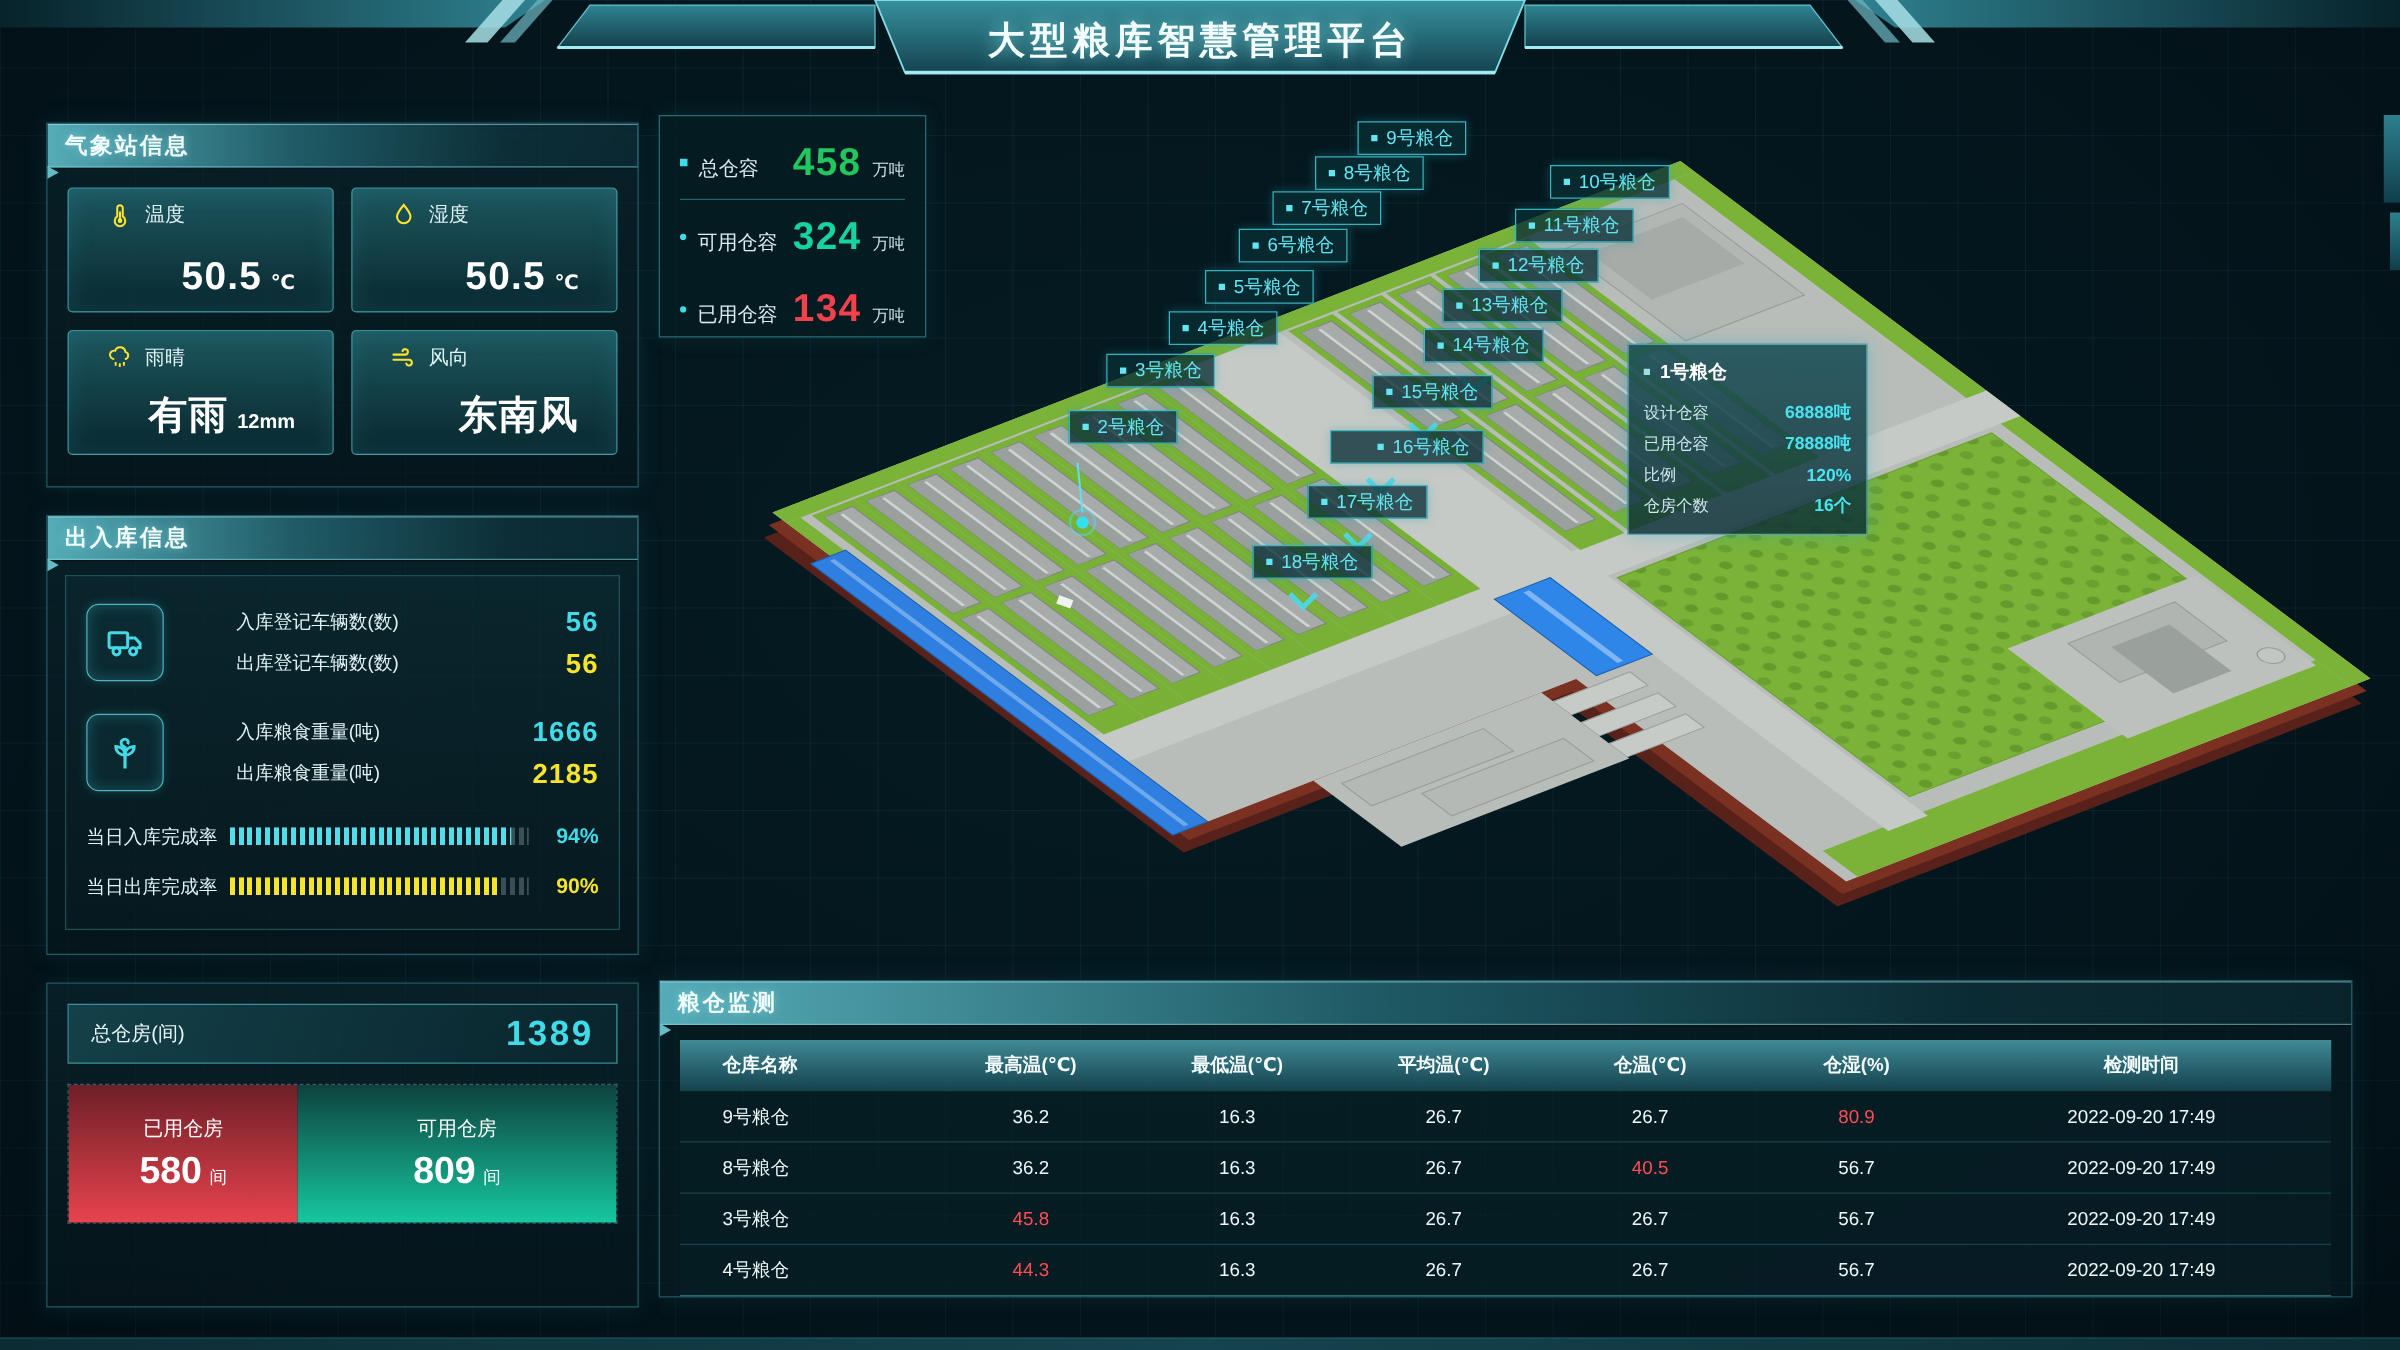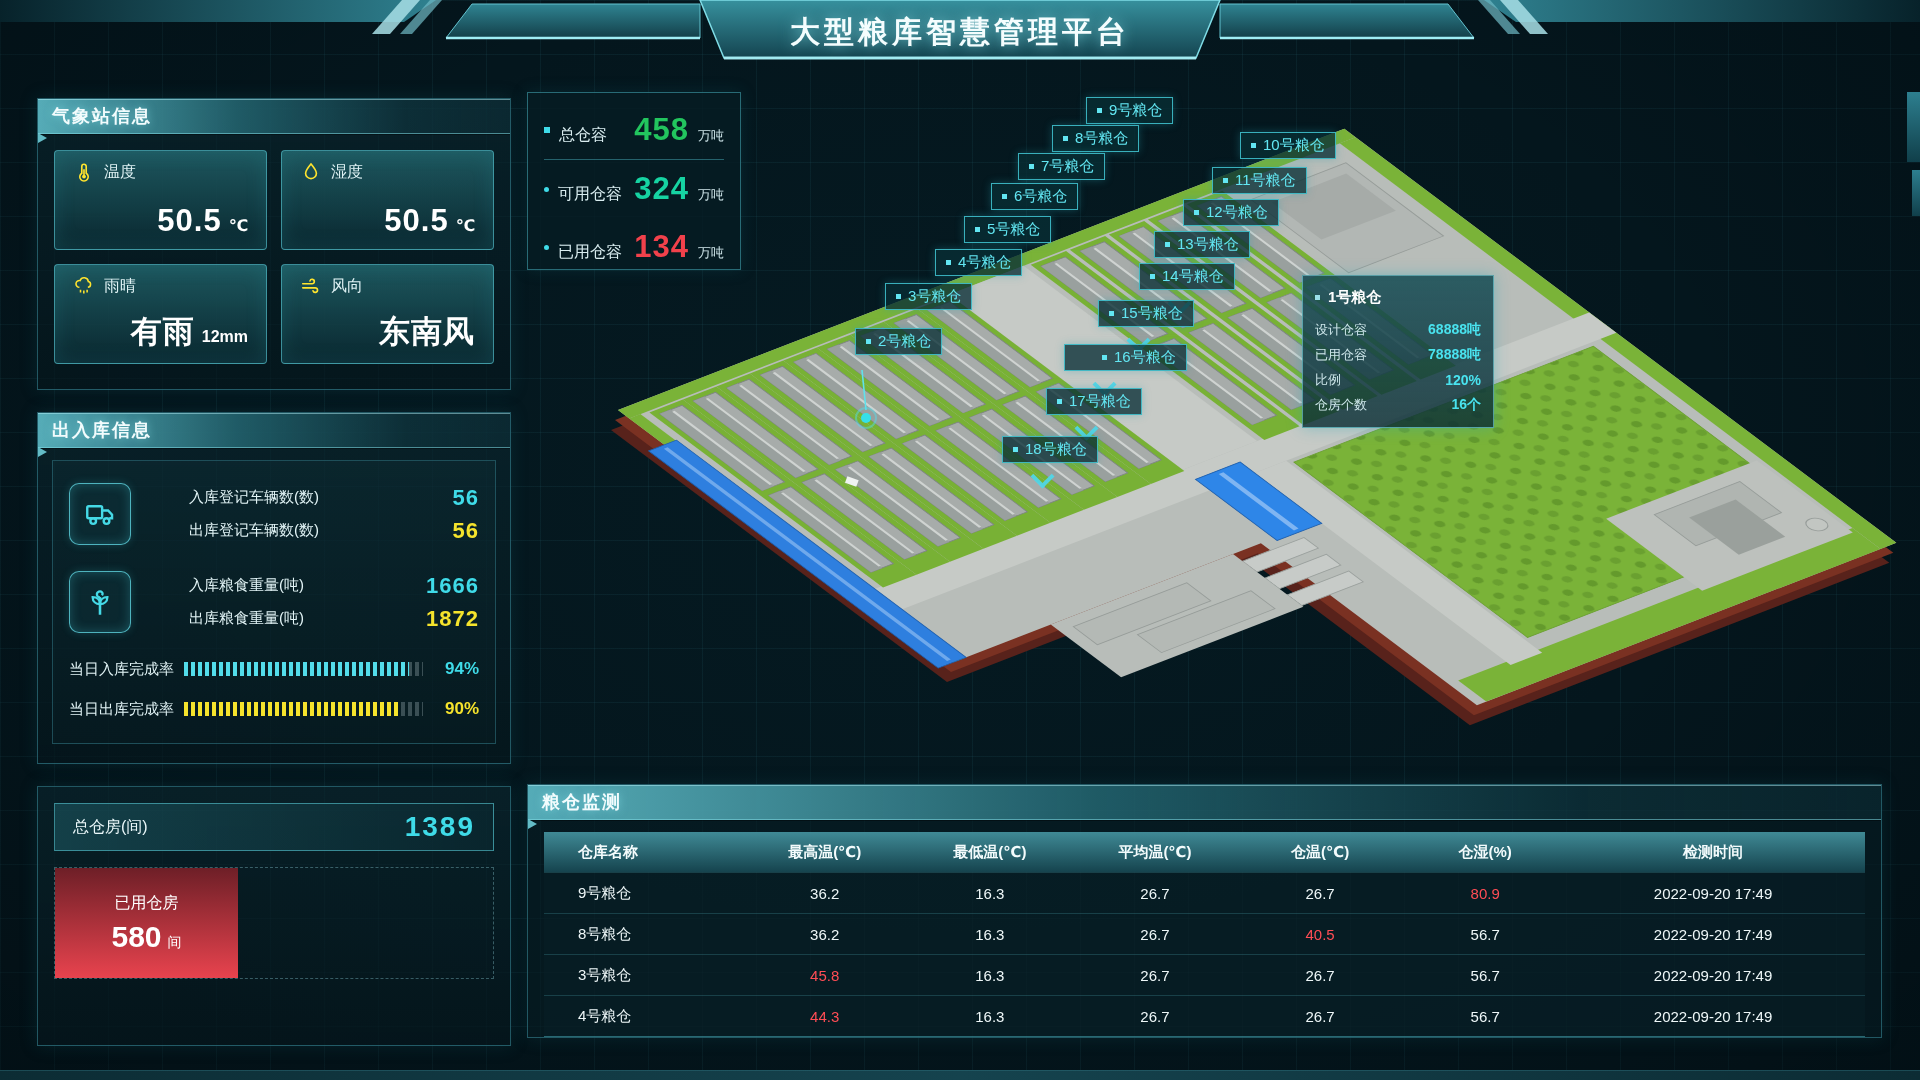--- a/index.html
+++ b/index.html
@@ -34,21 +34,21 @@
     border-left:9px solid rgba(110,205,216,.9);
     border-top:5px solid transparent;border-bottom:5px solid transparent;}
   .panel-title{font-size:18px;font-weight:bold;letter-spacing:2px;color:#f2fcfd;
     text-shadow:0 0 8px rgba(140,230,240,.55);}
 
   
   .weather-grid{display:grid;grid-template-columns:1fr 1fr;gap:14px;padding:16px;}
   .w-card{height:100px;border:1px solid rgba(76,176,188,.75);border-radius:4px;
     background:linear-gradient(180deg, rgba(34,100,107,.82), rgba(11,42,50,.88));
     box-shadow:inset 0 0 20px rgba(46,150,162,.22);
-    padding:10px 18px;display:flex;flex-direction:column;justify-content:space-between;box-sizing:border-box;}
+    padding:10px 30px;display:flex;flex-direction:column;justify-content:space-between;box-sizing:border-box;}
   .w-head{display:flex;align-items:center;gap:9px;color:#dff2f4;font-size:16px;}
   .w-head svg{width:22px;height:22px;color:#ffe42e;}
   .w-val{align-self:flex-end;color:#fff;}
   .w-val b{font-size:31px;letter-spacing:1px;}
   .w-val i{font-style:normal;font-size:16px;font-weight:bold;margin-left:7px;}
 
   
   .io-body{margin:12px 14px 14px;border:1px solid rgba(58,138,152,.45);
     background:linear-gradient(180deg, rgba(16,52,60,.30), rgba(8,30,36,.40));
     padding:14px 16px 4px;}
@@ -496,21 +496,21 @@
             <path d="M12 8.8c-2.4-.3-3-3.1-.9-4.1 1.8-.8 3.5.9 2.3 2.6" fill="none" stroke="currentColor" stroke-width="1.6"></path>
           </svg>
         </div>
     <div class="io-rows">
           <div class="io-row">
       <span>入库粮食重量(吨)</span>
       <b class="cyan">1666</b>
           </div>
           <div class="io-row">
       <span>出库粮食重量(吨)</span>
-      <b class="yellow">1872</b>
+      <b class="yellow">2185</b>
           </div>
         </div>
       </div>
       <div class="pg-row">
         <span>当日入库完成率</span>
     <div class="pg-bar">
       <div class="pg-fill cyan" style="width:94%"></div>
     </div>
     <b class="cyan">94%</b>
       </div>
@@ -526,20 +526,24 @@
 
 <div class="panel" style="left:37px;top:786px;width:472px;height:258px;">
   <div class="total-strip">
     <span>总仓房(间)</span>
     <b>1389</b>
   </div>
   <div class="split">
     <div class="split-cell used" id="split-used" style="width: 41.8%;">
       <span class="lb">已用仓房</span>
       <span class="vl"><b>580</b><i>间</i></span>
+    </div>
+    <div class="split-cell avail">
+      <span class="lb">可用仓房</span>
+      <span class="vl"><b>809</b><i>间</i></span>
     </div>
   </div>
 </div>
 
 <div class="cap-panel" id="cap-panel">
     <div class="cap-item first">
       <span class="cap-bullet square"></span>
     <span>总仓容</span>
     <b class="cap-val white">458</b>
     <span class="cap-unit">万吨</span>

